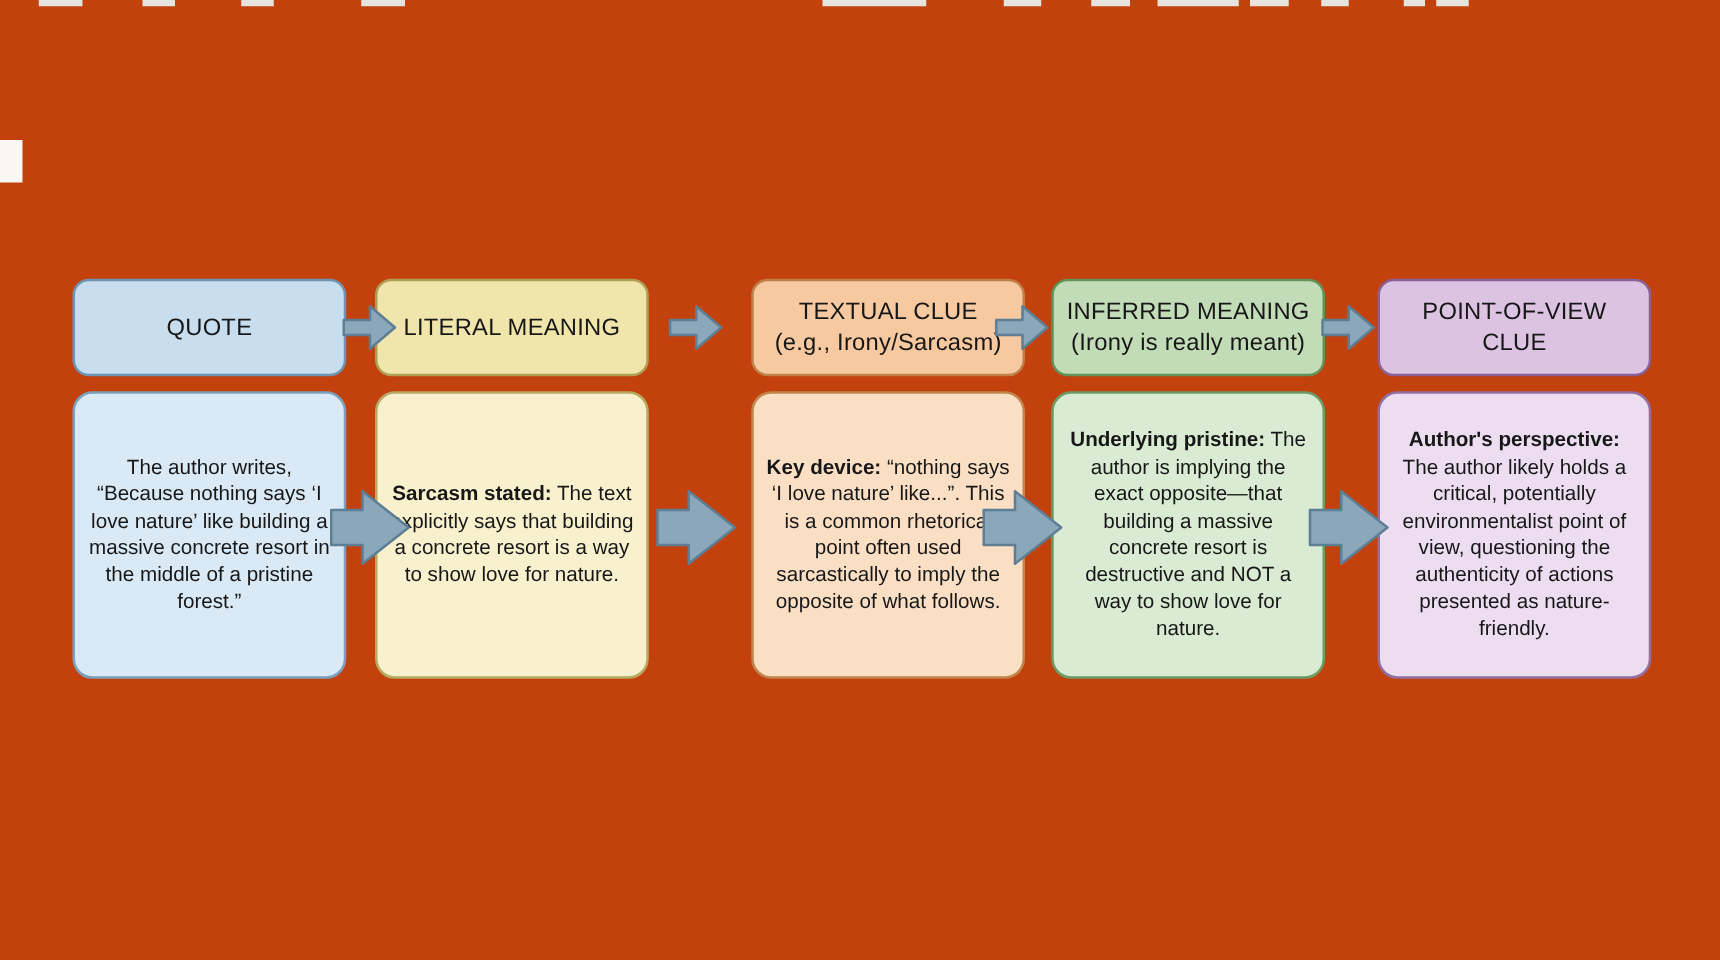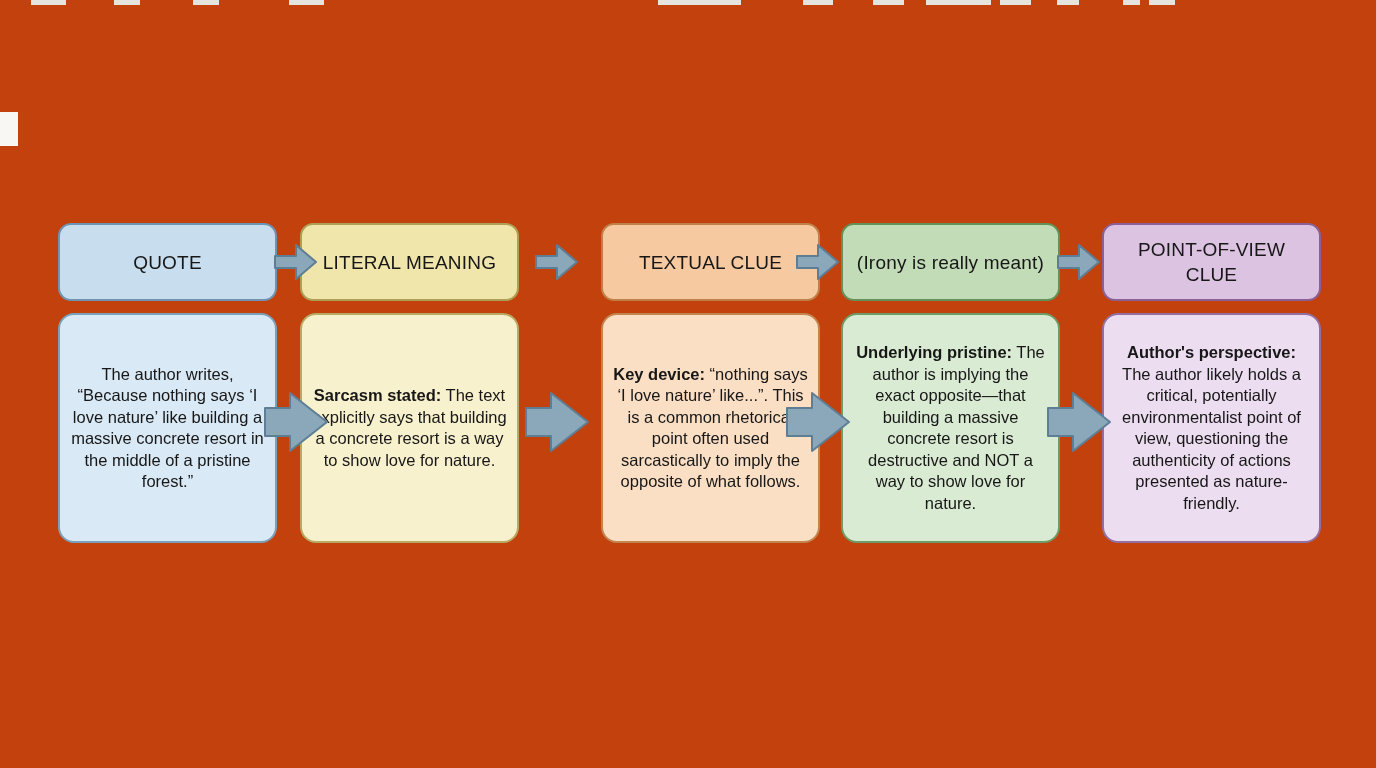--- a/index.html
+++ b/index.html
@@ -125,28 +125,30 @@
 
     </div>
     <div class="box body-box">
       <p class="body-text"><b>Sarcasm stated:</b><span> The text explicitly says that building a concrete resort is a way to show love for nature.</span></p>
     </div>
   </section>
 
   <section class="column" style="left: 601px; --hbg: #f7c9a0; --hbd: #bf8049; --bbg: #fbdfc5; --bbd: #c2854e;">
     <div class="box header-box">
       <div class="header-line1">TEXTUAL CLUE</div>
+      <div class="header-line2">(e.g., Irony/Sarcasm)</div>
     </div>
     <div class="box body-box">
       <p class="body-text"><b>Key device:</b><span> “nothing says ‘I love nature’ like...”. This is a common rhetorical point often used sarcastically to imply the opposite of what follows.</span></p>
     </div>
   </section>
 
   <section class="column" style="left: 841px; --hbg: #c3dcb8; --hbd: #629259; --bbg: #daebd3; --bbd: #6e9c66;">
     <div class="box header-box">
+      <div class="header-line1">INFERRED MEANING</div>
       <div class="header-line2">(Irony is really meant)</div>
     </div>
     <div class="box body-box">
       <p class="body-text"><b>Underlying pristine:</b><span> The author is implying the exact opposite—that building a massive concrete resort is destructive and NOT a way to show love for nature.</span></p>
     </div>
   </section>
 
   <section class="column" style="left: 1102px; --hbg: #dcc3e2; --hbd: #8a6097; --bbg: #ecddf1; --bbd: #936fa0;">
     <div class="box header-box">
       <div class="header-line1">POINT-OF-VIEW CLUE</div>

